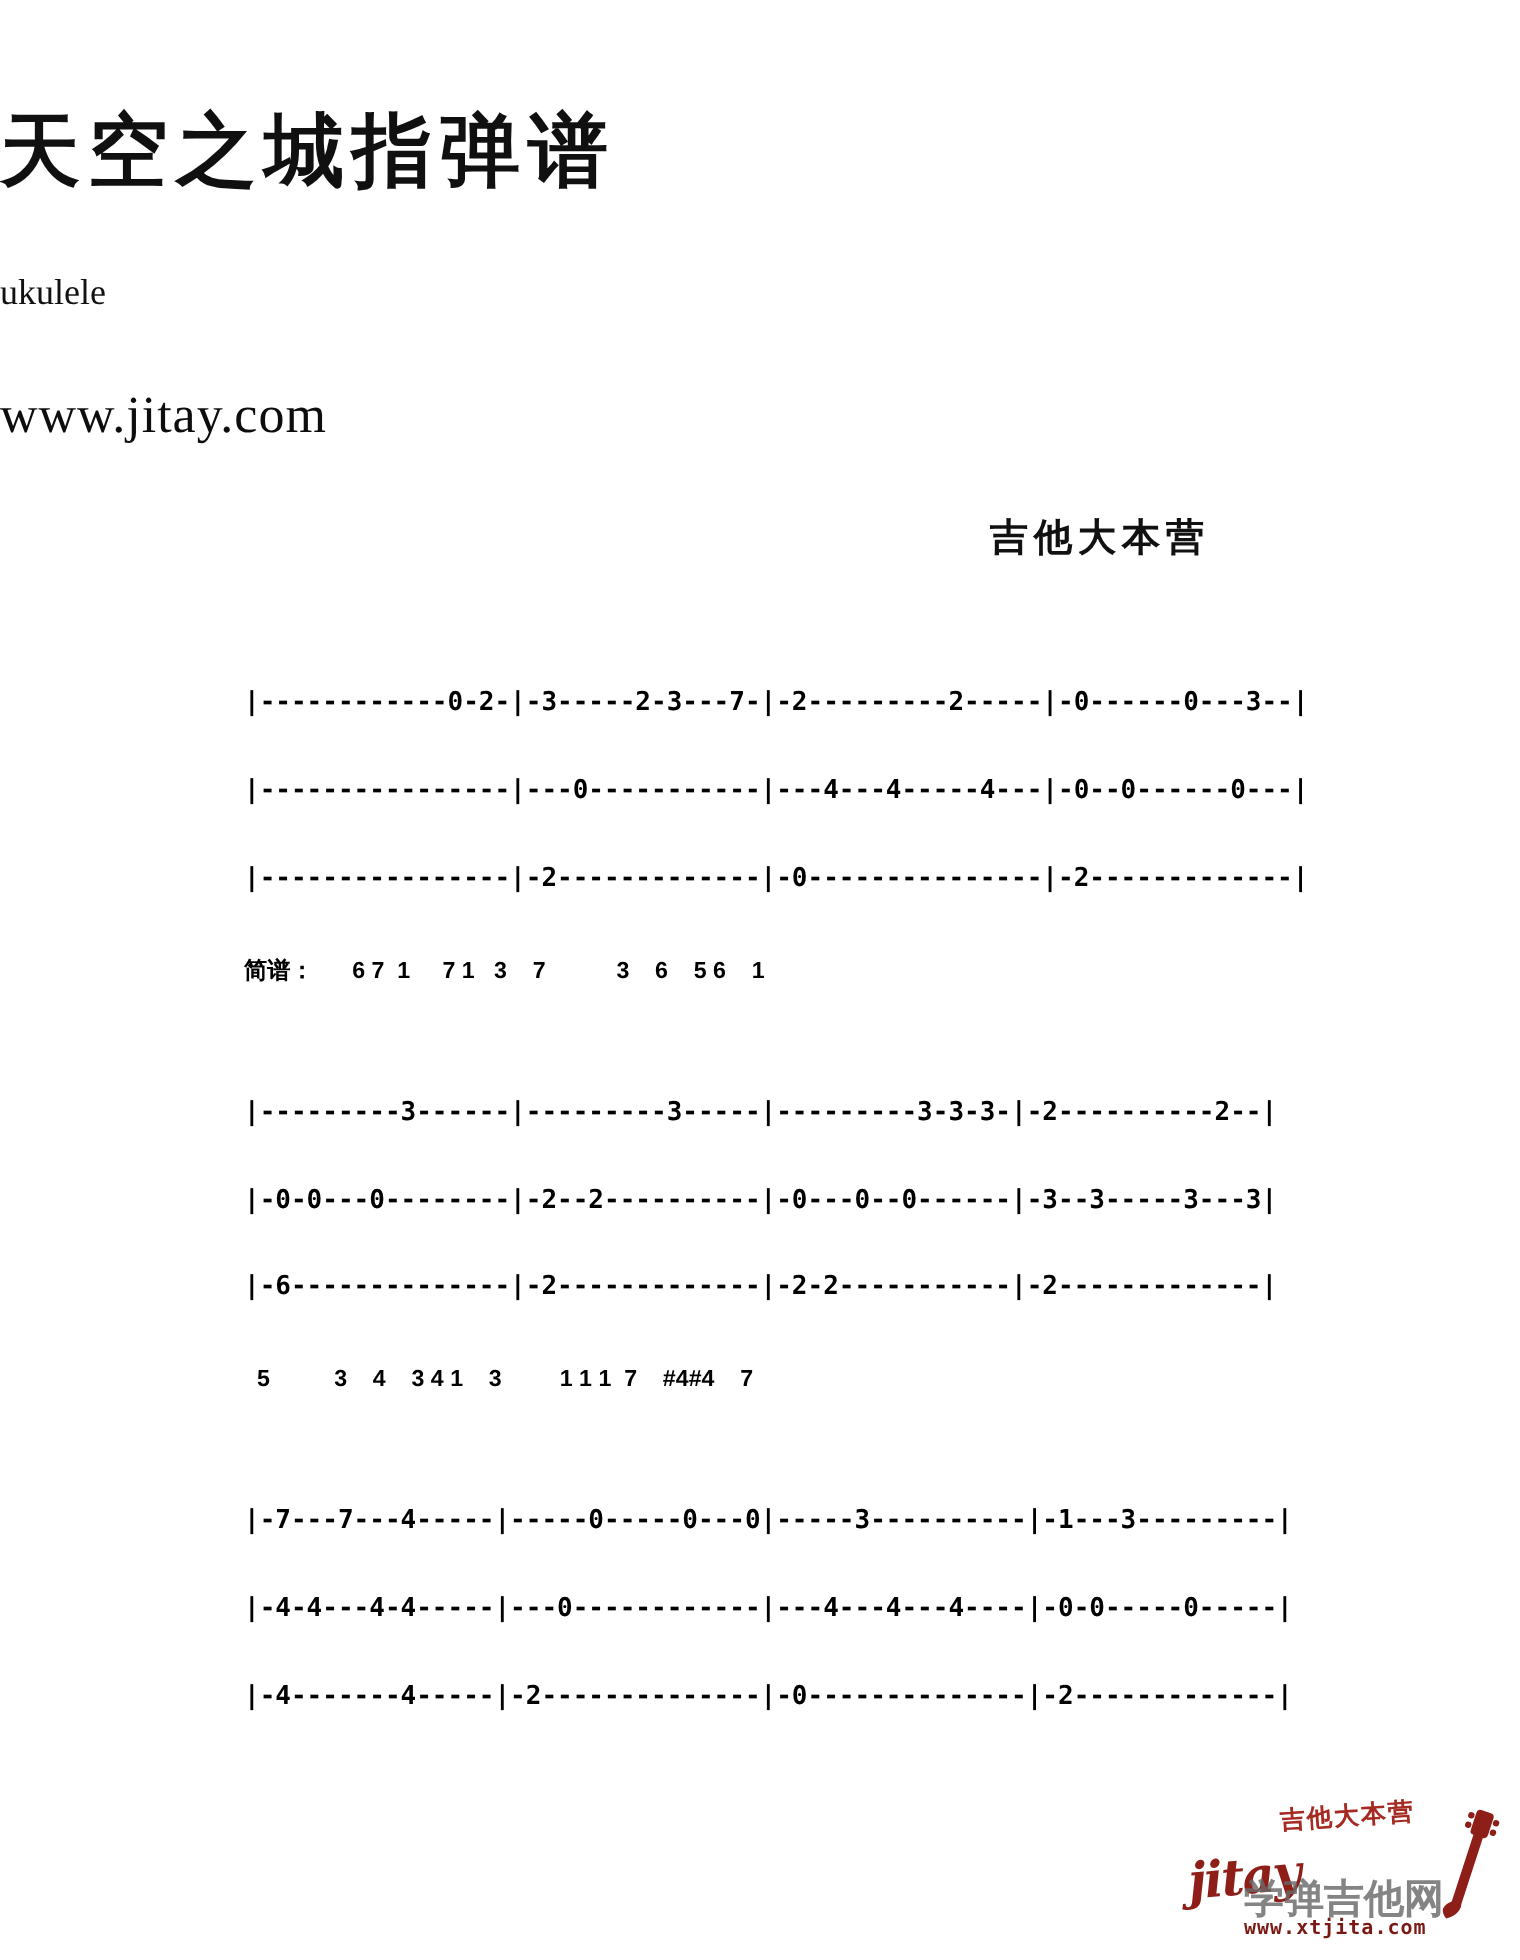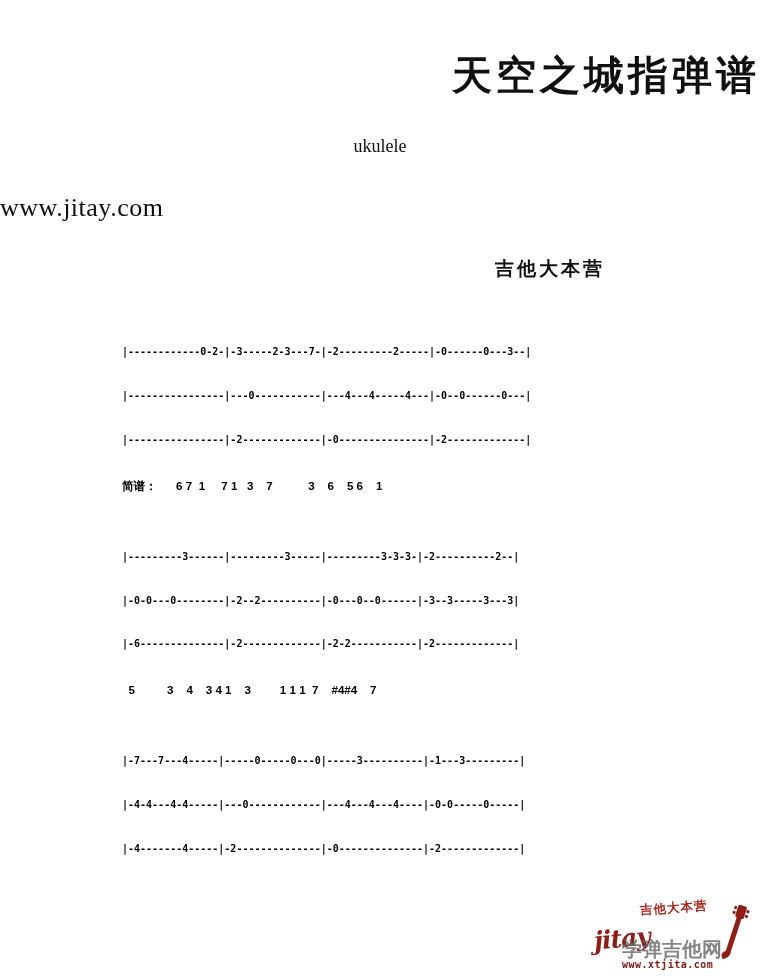--- a/index.html
+++ b/index.html
@@ -10,31 +10,31 @@
     font-family:"Liberation Serif", serif;
     color:#000;
     position:relative;
     overflow:hidden;
   }
   .page{position:relative;width:760px;height:980px;}
 
   
   .title{
     position:absolute;left:0;right:0;top:48px;
-    text-align:right;
+    text-align:left;
     font-family:"DejaVu Serif", serif;
     font-size:40px;
     font-weight:700;
     letter-spacing:4px;
     color:#101010;
     white-space:nowrap;
   }
   .subtitle{
     position:absolute;left:0;right:0;top:136px;
-    text-align:center;
+    text-align:left;
     font-family:"Liberation Serif", serif;
     font-size:18px;
     color:#111;
   }
   .website{
     position:absolute;left:0;right:0;top:193px;
     text-align:left;
     font-family:"Liberation Serif", serif;
     font-size:26px;
     color:#0d0d0d;
@@ -55,21 +55,21 @@
     position:absolute;
     left:122px;
     top:316px;
     width:516px;
   }
   .system{
     margin-bottom:14px;
   }
   .tab-block{
     font-family:"DejaVu Sans Mono","Liberation Mono",monospace;
-    font-size:10px;
+    font-size:13px;
     font-weight:700;
     line-height:14.6px;
     letter-spacing:0px;
     white-space:pre;
     color:#000;
   }
   .tab-line{
     white-space:pre;
     display:block;
     height:14.6px;

